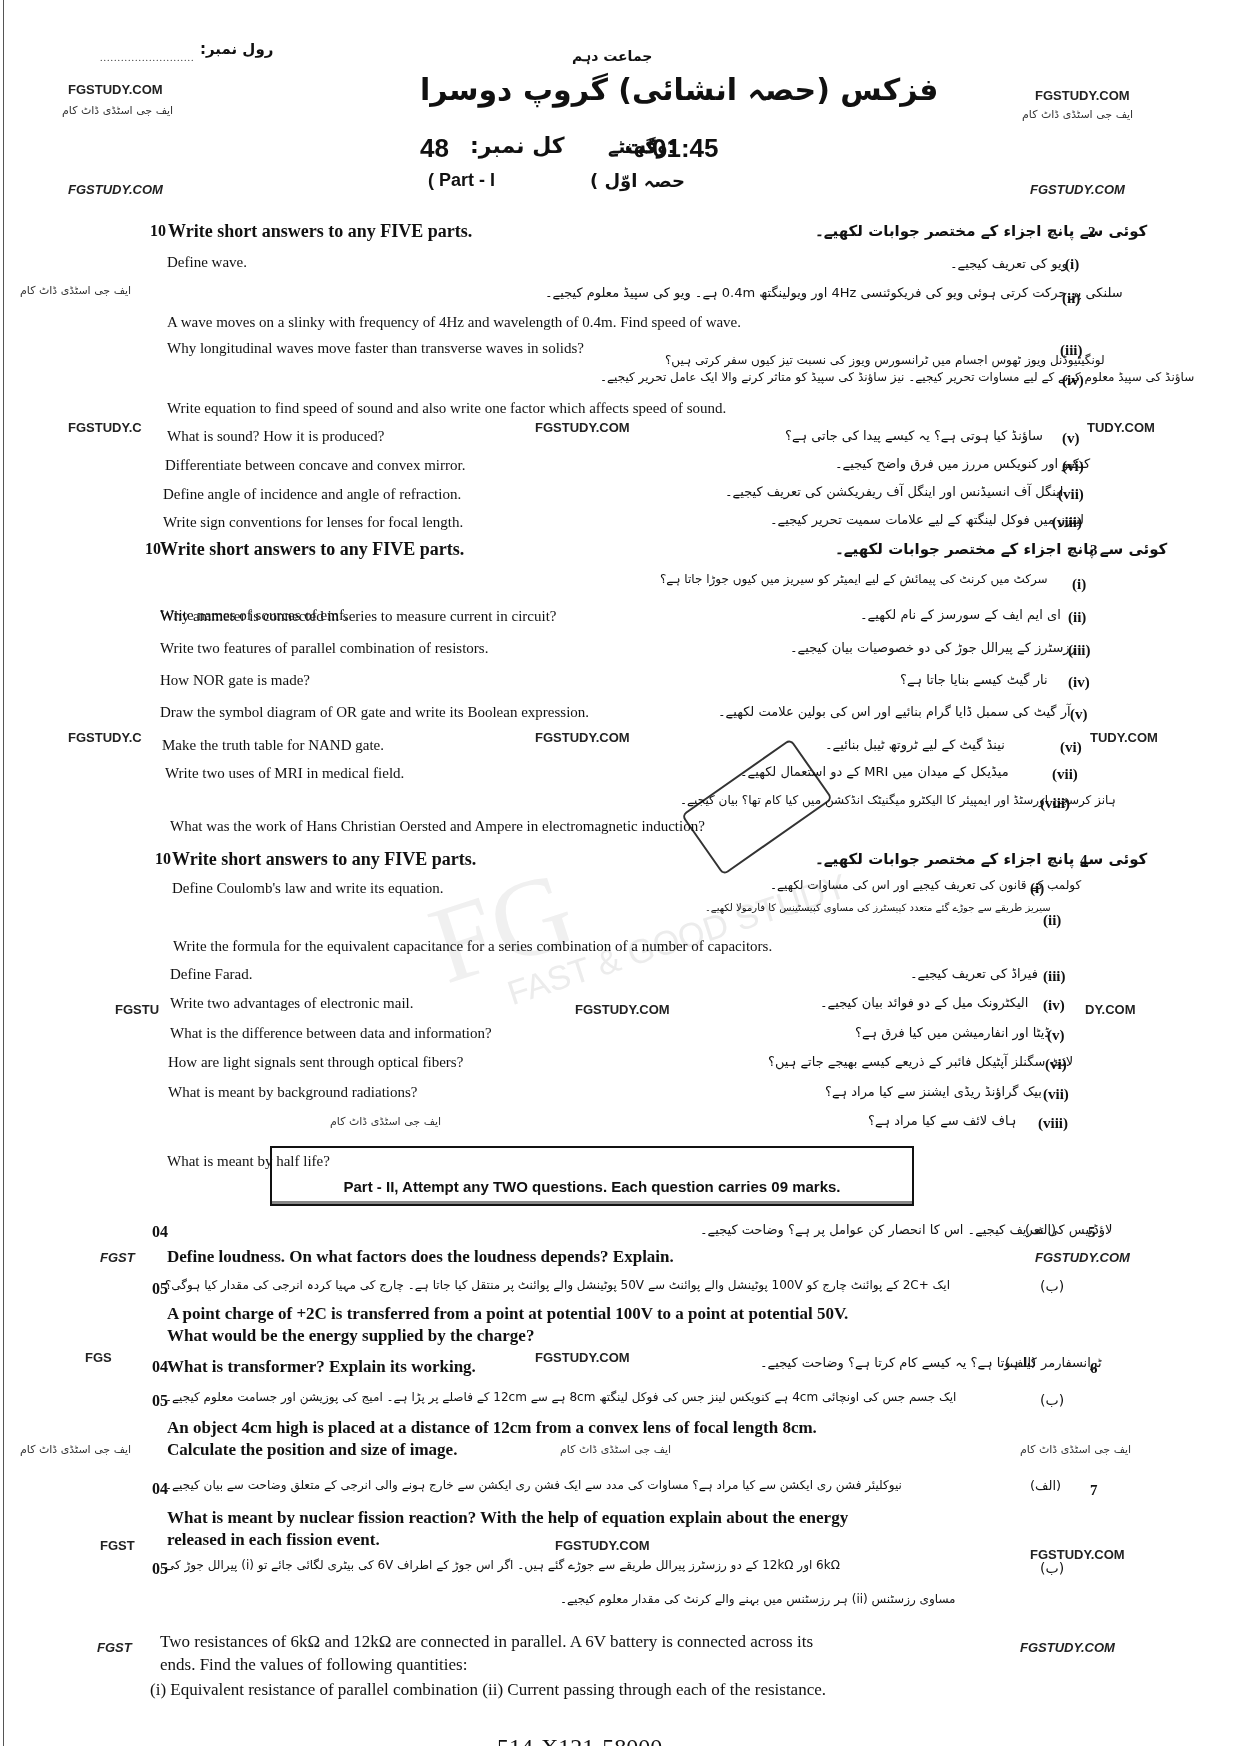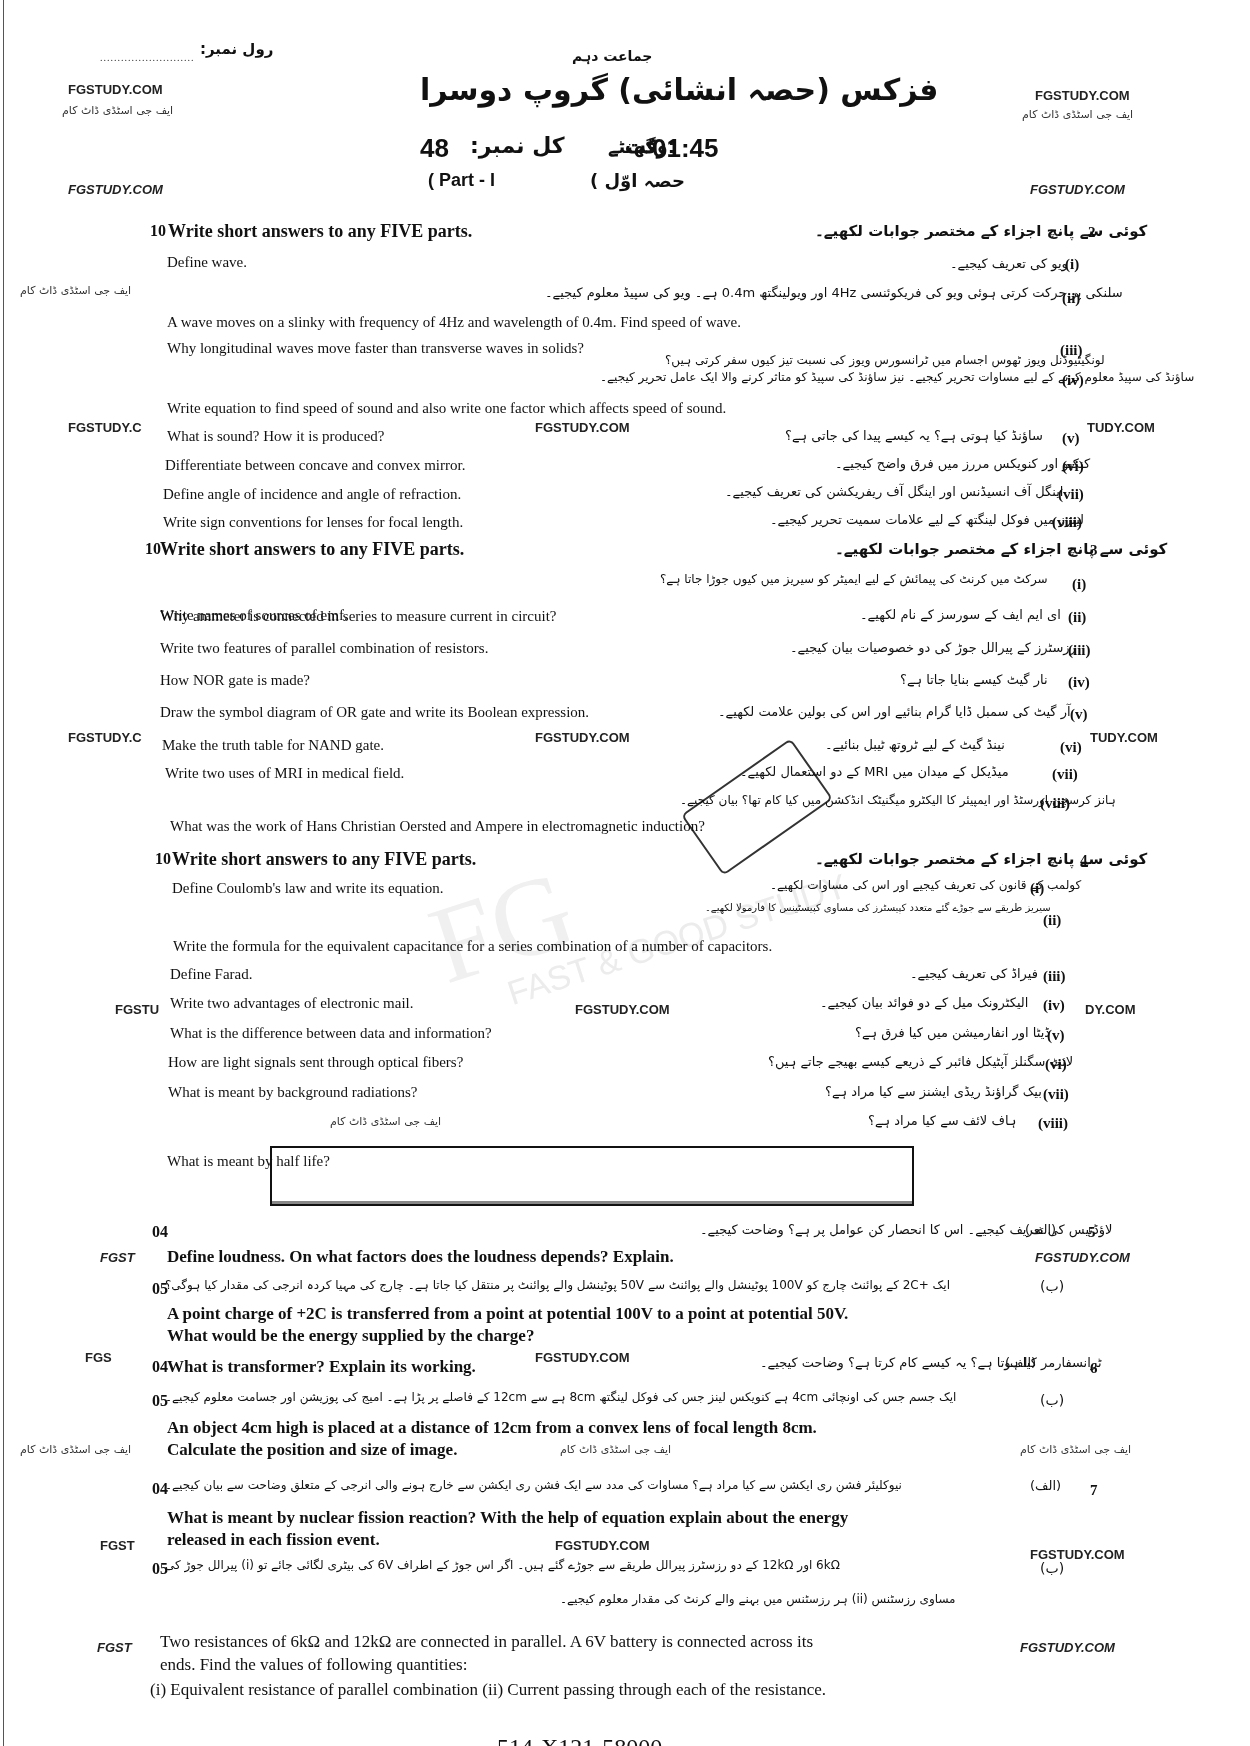--- a/index.html
+++ b/index.html
@@ -198,20 +198,21 @@
   <span class="abs urdu" style="left:868px;top:1113px;font-size:13px;">ہاف لائف سے کیا مراد ہے؟</span>
   <span class="abs num" style="left:1038px;top:1115px;">(viii)</span>
 </div>
 
 <span class="abs wm" style="left:115px;top:1002px;">FGSTU</span>
 <span class="abs wm" style="left:575px;top:1002px;">FGSTUDY.COM</span>
 <span class="abs wm" style="left:1085px;top:1002px;">DY.COM</span>
 <span class="abs urdu-wm" style="left:330px;top:1115px;">ایف جی اسٹڈی ڈاٹ کام</span>
 
 <div class="box">
+  <div class="e">Part - II, Attempt any TWO questions. Each question carries 09 marks.</div>
 </div>
 
 <div>
   <span class="abs marks" style="left:112px;top:1223px;">04</span>
   <span class="abs urdu" style="left:700px;top:1222px;font-size:13px;">لاؤڈنیس کی تعریف کیجیے۔ اس کا انحصار کن عوامل پر ہے؟ وضاحت کیجیے۔</span>
   <span class="abs urdu" style="left:1025px;top:1222px;font-size:13px;">(الف)</span>
   <span class="abs num" style="left:1088px;top:1224px;">5</span>
   <span class="abs en b" style="left:167px;top:1247px;font-size:17px;">Define loudness. On what factors does the loudness depends? Explain.</span>
 
   <span class="abs marks" style="left:112px;top:1280px;">05</span>

